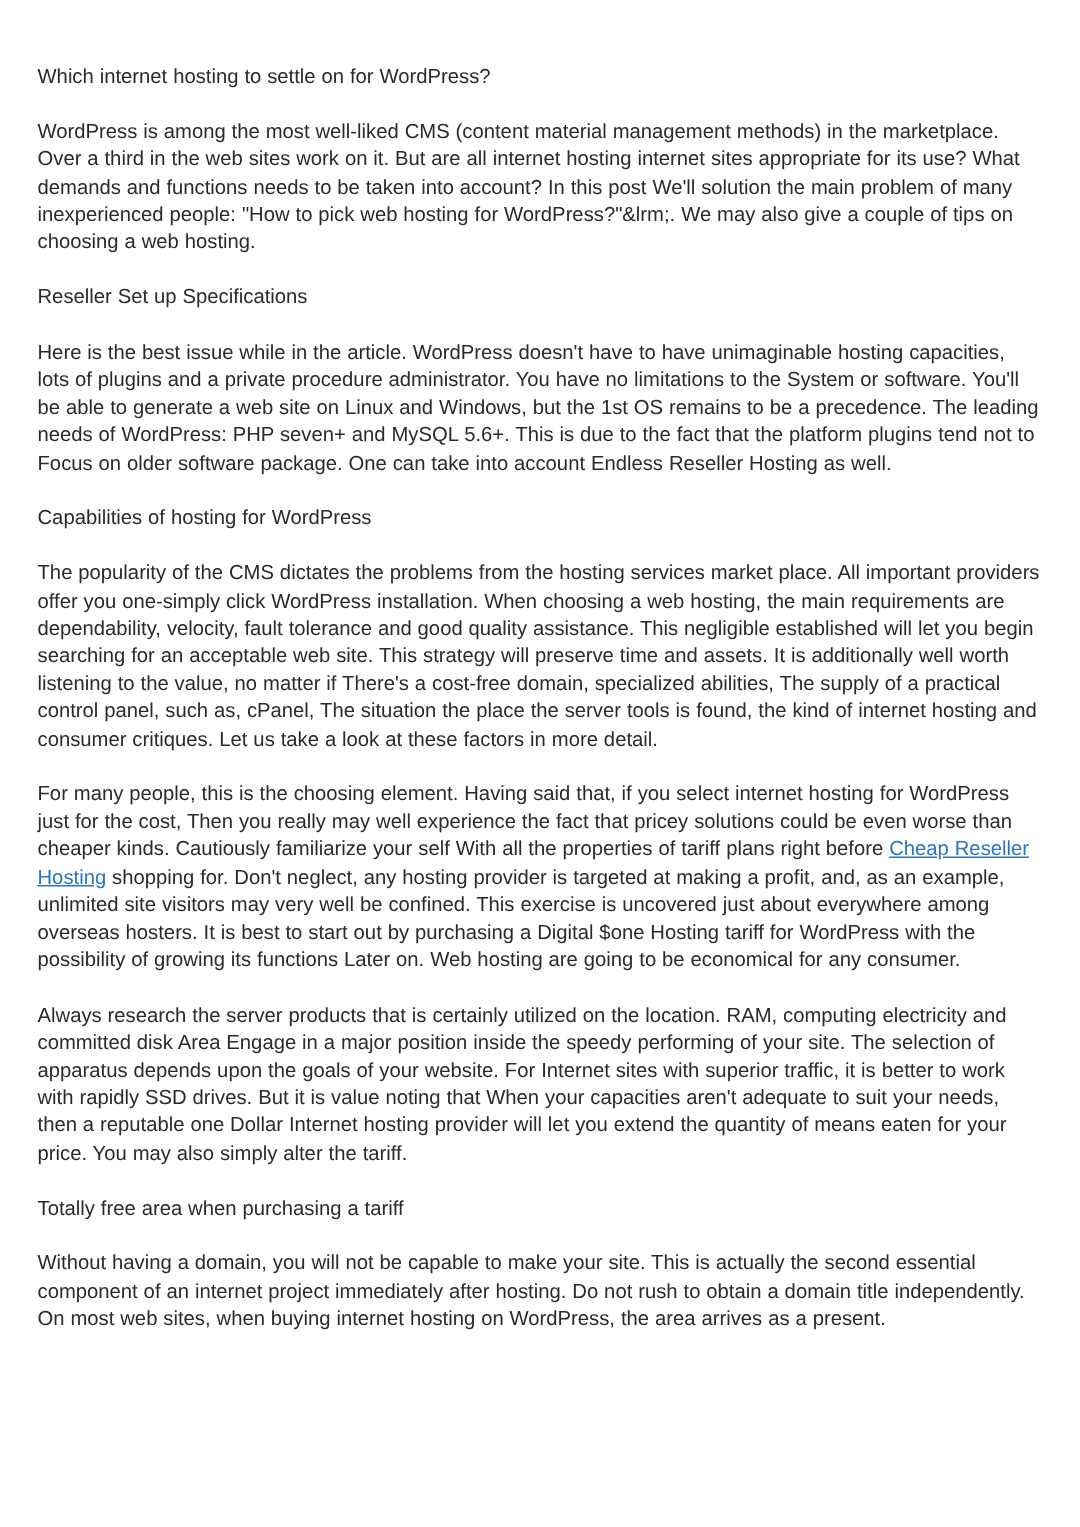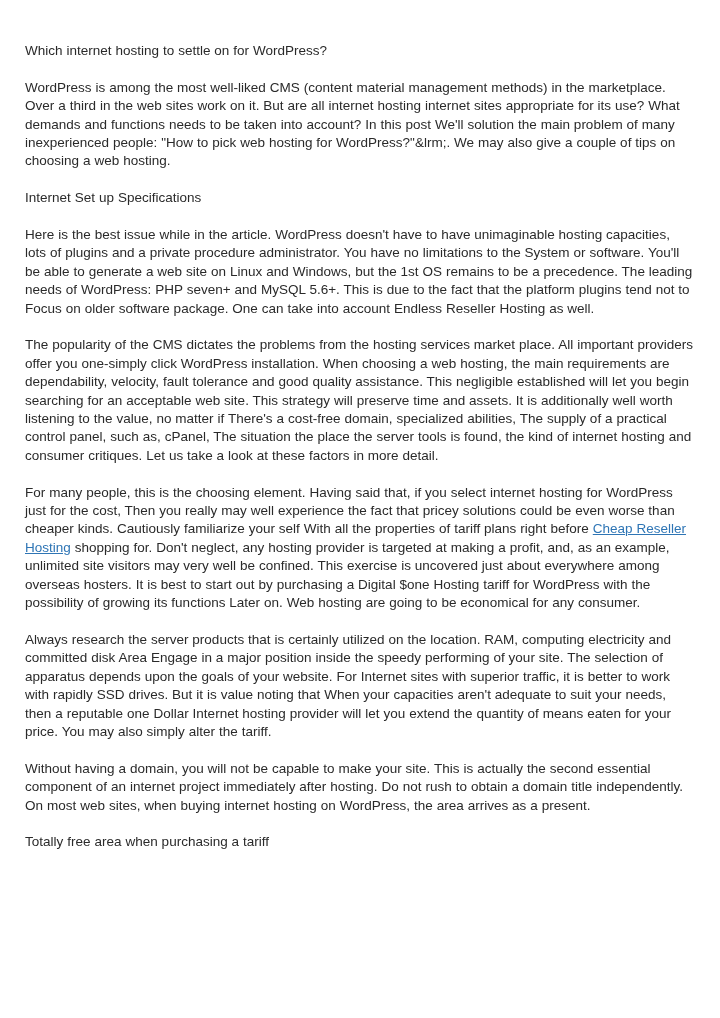--- a/index.html
+++ b/index.html
@@ -39,30 +39,31 @@
 </style>
 </head>
 <body>
 
 <div class="page">
 
   <div class="block heading">Which internet hosting to settle on for WordPress?</div>
 
   <div class="block">WordPress is among the most well-liked CMS (content material management methods) in the marketplace. Over a third in the web sites work on it. But are all internet hosting internet sites appropriate for its use? What demands and functions needs to be taken into account? In this post We'll solution the main problem of many inexperienced people: "How to pick web hosting for WordPress?"&amp;lrm;. We may also give a couple of tips on choosing a web hosting.</div>
 
-  <div class="block heading">Internet Set up Specifications</div>
+  <div class="block heading">Reseller Set up Specifications</div>
 
   <div class="block">Here is the best issue while in the article. WordPress doesn't have to have unimaginable hosting capacities, lots of plugins and a private procedure administrator. You have no limitations to the System or software. You'll be able to generate a web site on Linux and Windows, but the 1st OS remains to be a precedence. The leading needs of WordPress: PHP seven+ and MySQL 5.6+. This is due to the fact that the platform plugins tend not to Focus on older software package. One can take into account Endless Reseller Hosting as well.</div>
 
+  <div class="block heading">Capabilities of hosting for WordPress</div>
 
   <div class="block">The popularity of the CMS dictates the problems from the hosting services market place. All important providers offer you one-simply click WordPress installation. When choosing a web hosting, the main requirements are dependability, velocity, fault tolerance and good quality assistance. This negligible established will let you begin searching for an acceptable web site. This strategy will preserve time and assets. It is additionally well worth listening to the value, no matter if There's a cost-free domain, specialized abilities, The supply of a practical control panel, such as, cPanel, The situation the place the server tools is found, the kind of internet hosting and consumer critiques. Let us take a look at these factors in more detail.</div>
 
 
   <div class="block"><span>For many people, this is the choosing element. Having said that, if you select internet hosting for WordPress just for the cost, Then you really may well experience the fact that pricey solutions could be even worse than cheaper kinds. Cautiously familiarize your self With all the properties of tariff plans right before </span><a class="doc-link">Cheap Reseller Hosting</a><span> shopping for. Don't neglect, any hosting provider is targeted at making a profit, and, as an example, unlimited site visitors may very well be confined. This exercise is uncovered just about everywhere among overseas hosters. It is best to start out by purchasing a Digital $one Hosting tariff for WordPress with the possibility of growing its functions Later on. Web hosting are going to be economical for any consumer.</span></div>
 
 
   <div class="block">Always research the server products that is certainly utilized on the location. RAM, computing electricity and committed disk Area Engage in a major position inside the speedy performing of your site. The selection of apparatus depends upon the goals of your website. For Internet sites with superior traffic, it is better to work with rapidly SSD drives. But it is value noting that When your capacities aren't adequate to suit your needs, then a reputable one Dollar Internet hosting provider will let you extend the quantity of means eaten for your price. You may also simply alter the tariff.</div>
 
+  <div class="block heading">Totally free area when purchasing a tariff</div>
+
   <div class="block">Without having a domain, you will not be capable to make your site. This is actually the second essential component of an internet project immediately after hosting. Do not rush to obtain a domain title independently. On most web sites, when buying internet hosting on WordPress, the area arrives as a present.</div>
-
-  <div class="block heading">Totally free area when purchasing a tariff</div>
 
 </div>
 
 </body></html>

